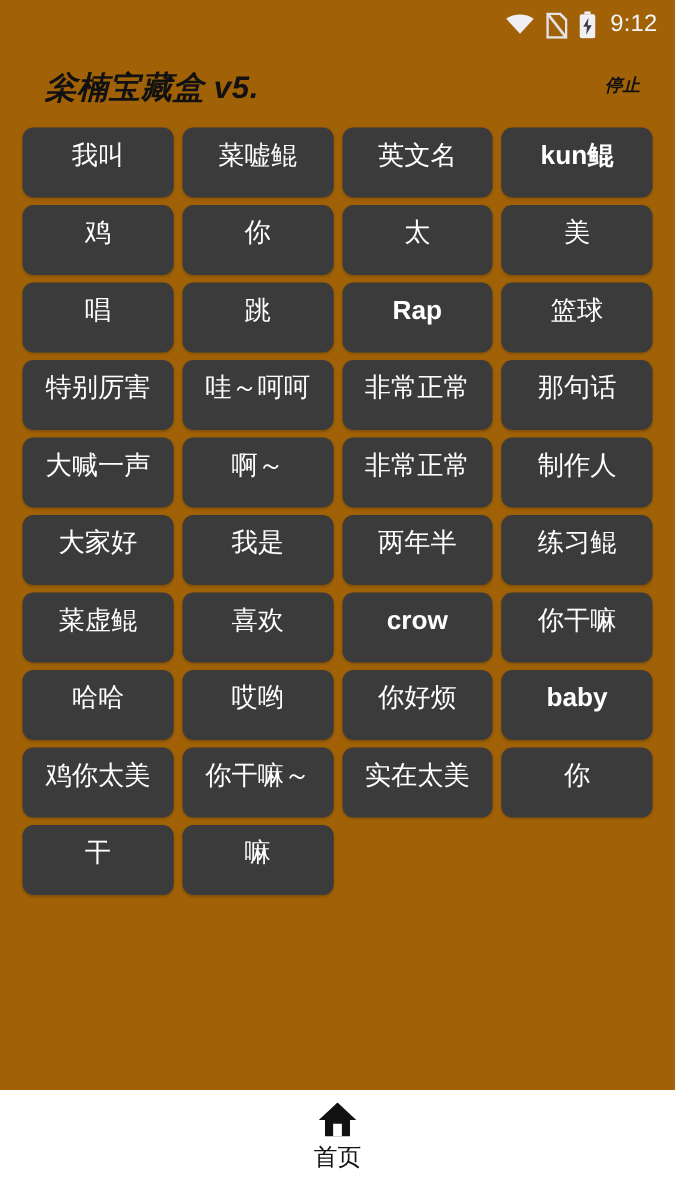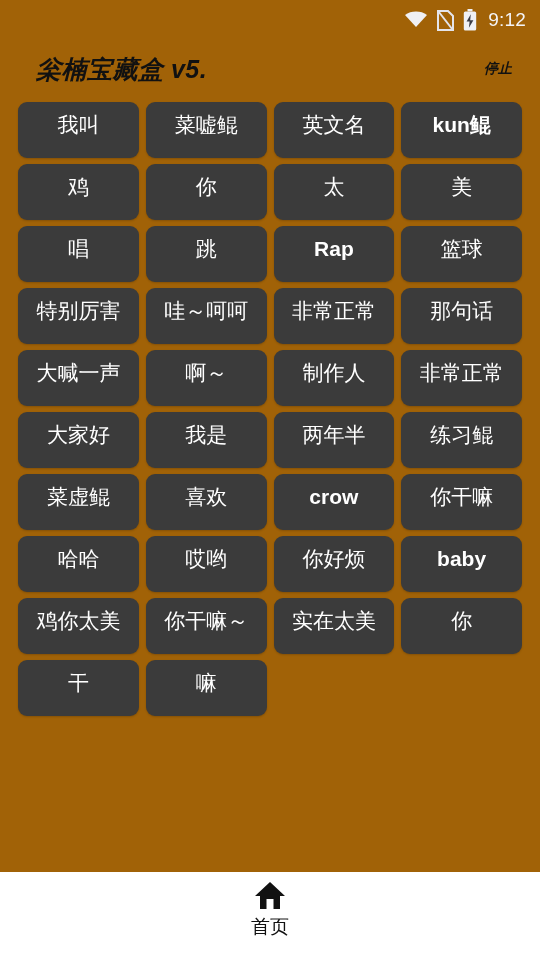--- a/index.html
+++ b/index.html
@@ -136,22 +136,22 @@
         <div class="chip">唱</div>
         <div class="chip">跳</div>
         <div class="chip latin">Rap</div>
         <div class="chip">篮球</div>
         <div class="chip">特别厉害</div>
         <div class="chip">哇～呵呵</div>
         <div class="chip">非常正常</div>
         <div class="chip">那句话</div>
         <div class="chip">大喊一声</div>
         <div class="chip">啊～</div>
+        <div class="chip">非常正常</div>
         <div class="chip">制作人</div>
-        <div class="chip">非常正常</div>
         <div class="chip">大家好</div>
         <div class="chip">我是</div>
         <div class="chip">两年半</div>
         <div class="chip">练习鲲</div>
         <div class="chip">菜虚鲲</div>
         <div class="chip">喜欢</div>
         <div class="chip latin">crow</div>
         <div class="chip">你干嘛</div>
         <div class="chip">哈哈</div>
         <div class="chip">哎哟</div>

